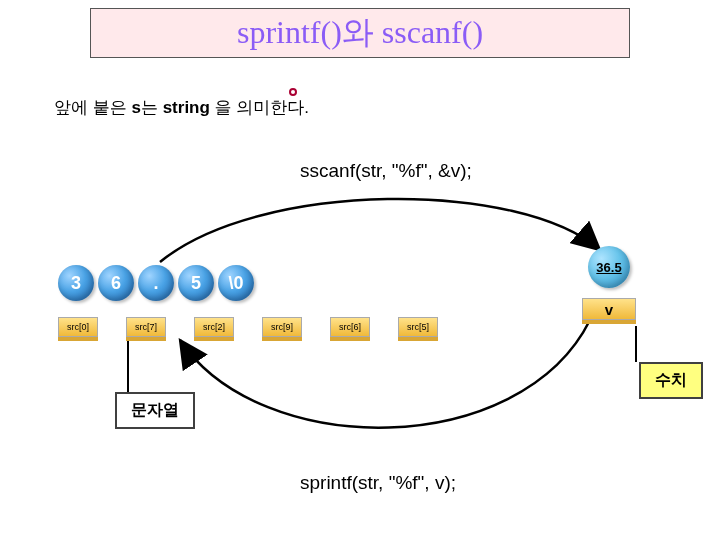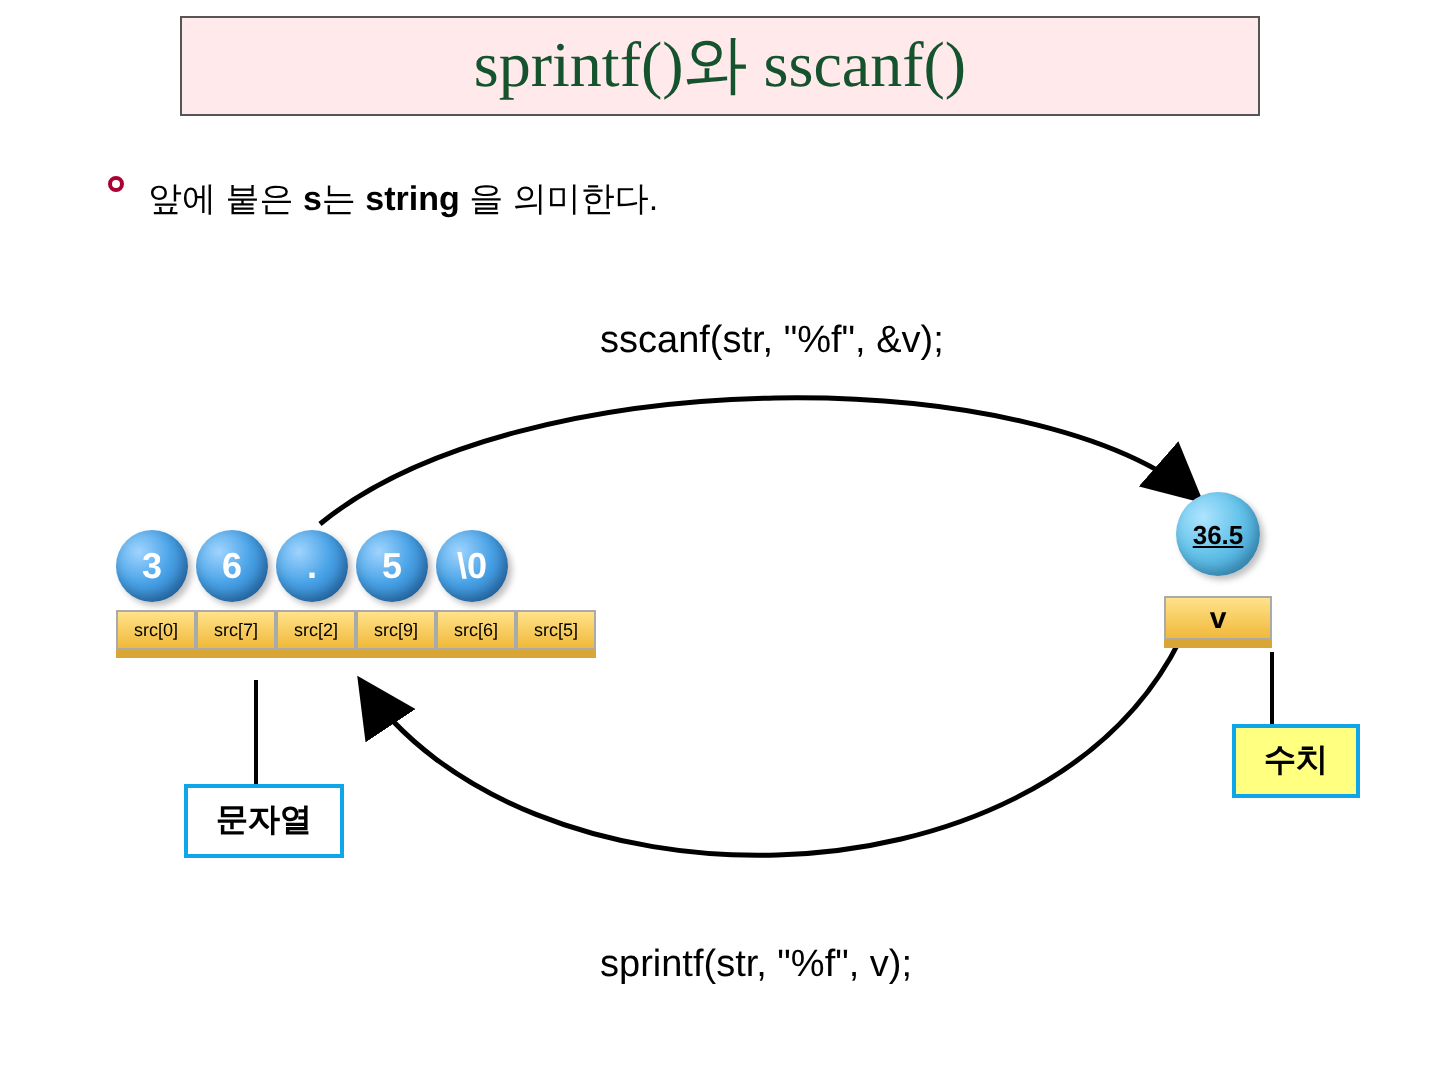--- a/index.html
+++ b/index.html
@@ -19,30 +19,31 @@
     height: 50px;
     background: #ffe9eb;
     border: 1px solid #555;
     display: flex;
     align-items: center;
     justify-content: center;
   }
   .title-text {
     font-size: 32px;
     font-family: "Times New Roman", serif;
-    color: #14532d;
+    color: #8b5cf6;
   }
   .bullet-row {
     position: absolute;
     top: 88px;
     left: 54px;
     display: flex;
-    align-items: flex-start;
+    align-items: flex-end;
     font-size: 17px;
     color: #000;
+    flex-direction: column;
   }
   .bullet-dot {
     width: 8px; height: 8px;
     border-radius: 50%;
     border: 2px solid #aa0033;
     background: #fff;
     margin-right: 12px;
     flex-shrink: 0;
   }
   .bullet-row b { font-weight: bold; }
@@ -86,21 +87,22 @@
     box-shadow: inset -2px -3px 6px rgba(0,0,0,0.25), 2px 2px 3px rgba(0,0,0,0.25);
     color: #fff;
     font-weight: bold;
     font-size: 18px;
     display: flex;
     align-items: center;
     justify-content: center;
   }
   .labels {
     display: flex;
-    margin-top: 4px;
+    margin-top: 16px;
+    gap: 28px;
   }
   .lab {
     width: 40px;
     height: 20px;
     background: linear-gradient(#ffe28a, #f0b93a);
     border: 1px solid #aaa;
     font-size: 9px;
     color: #000;
     display: flex;
     align-items: center;
@@ -135,25 +137,26 @@
     box-shadow: 0 4px 0 #d9a635;
     font-size: 15px;
     font-weight: bold;
     display: flex;
     align-items: center;
     justify-content: center;
   }
   
   .label-box {
     position: absolute;
-    border: 2px solid #0ea5e9;
+    border: 2px solid #404040;
     background: #fff;
     padding: 6px 14px;
     font-size: 16px;
     font-weight: bold;
+    margin-left: 23px;
   }
   .string-label {
     top: 392px;
     left: 92px;
   }
   .number-label {
     top: 362px;
     left: 616px;
     background: #ffff80;
   }

